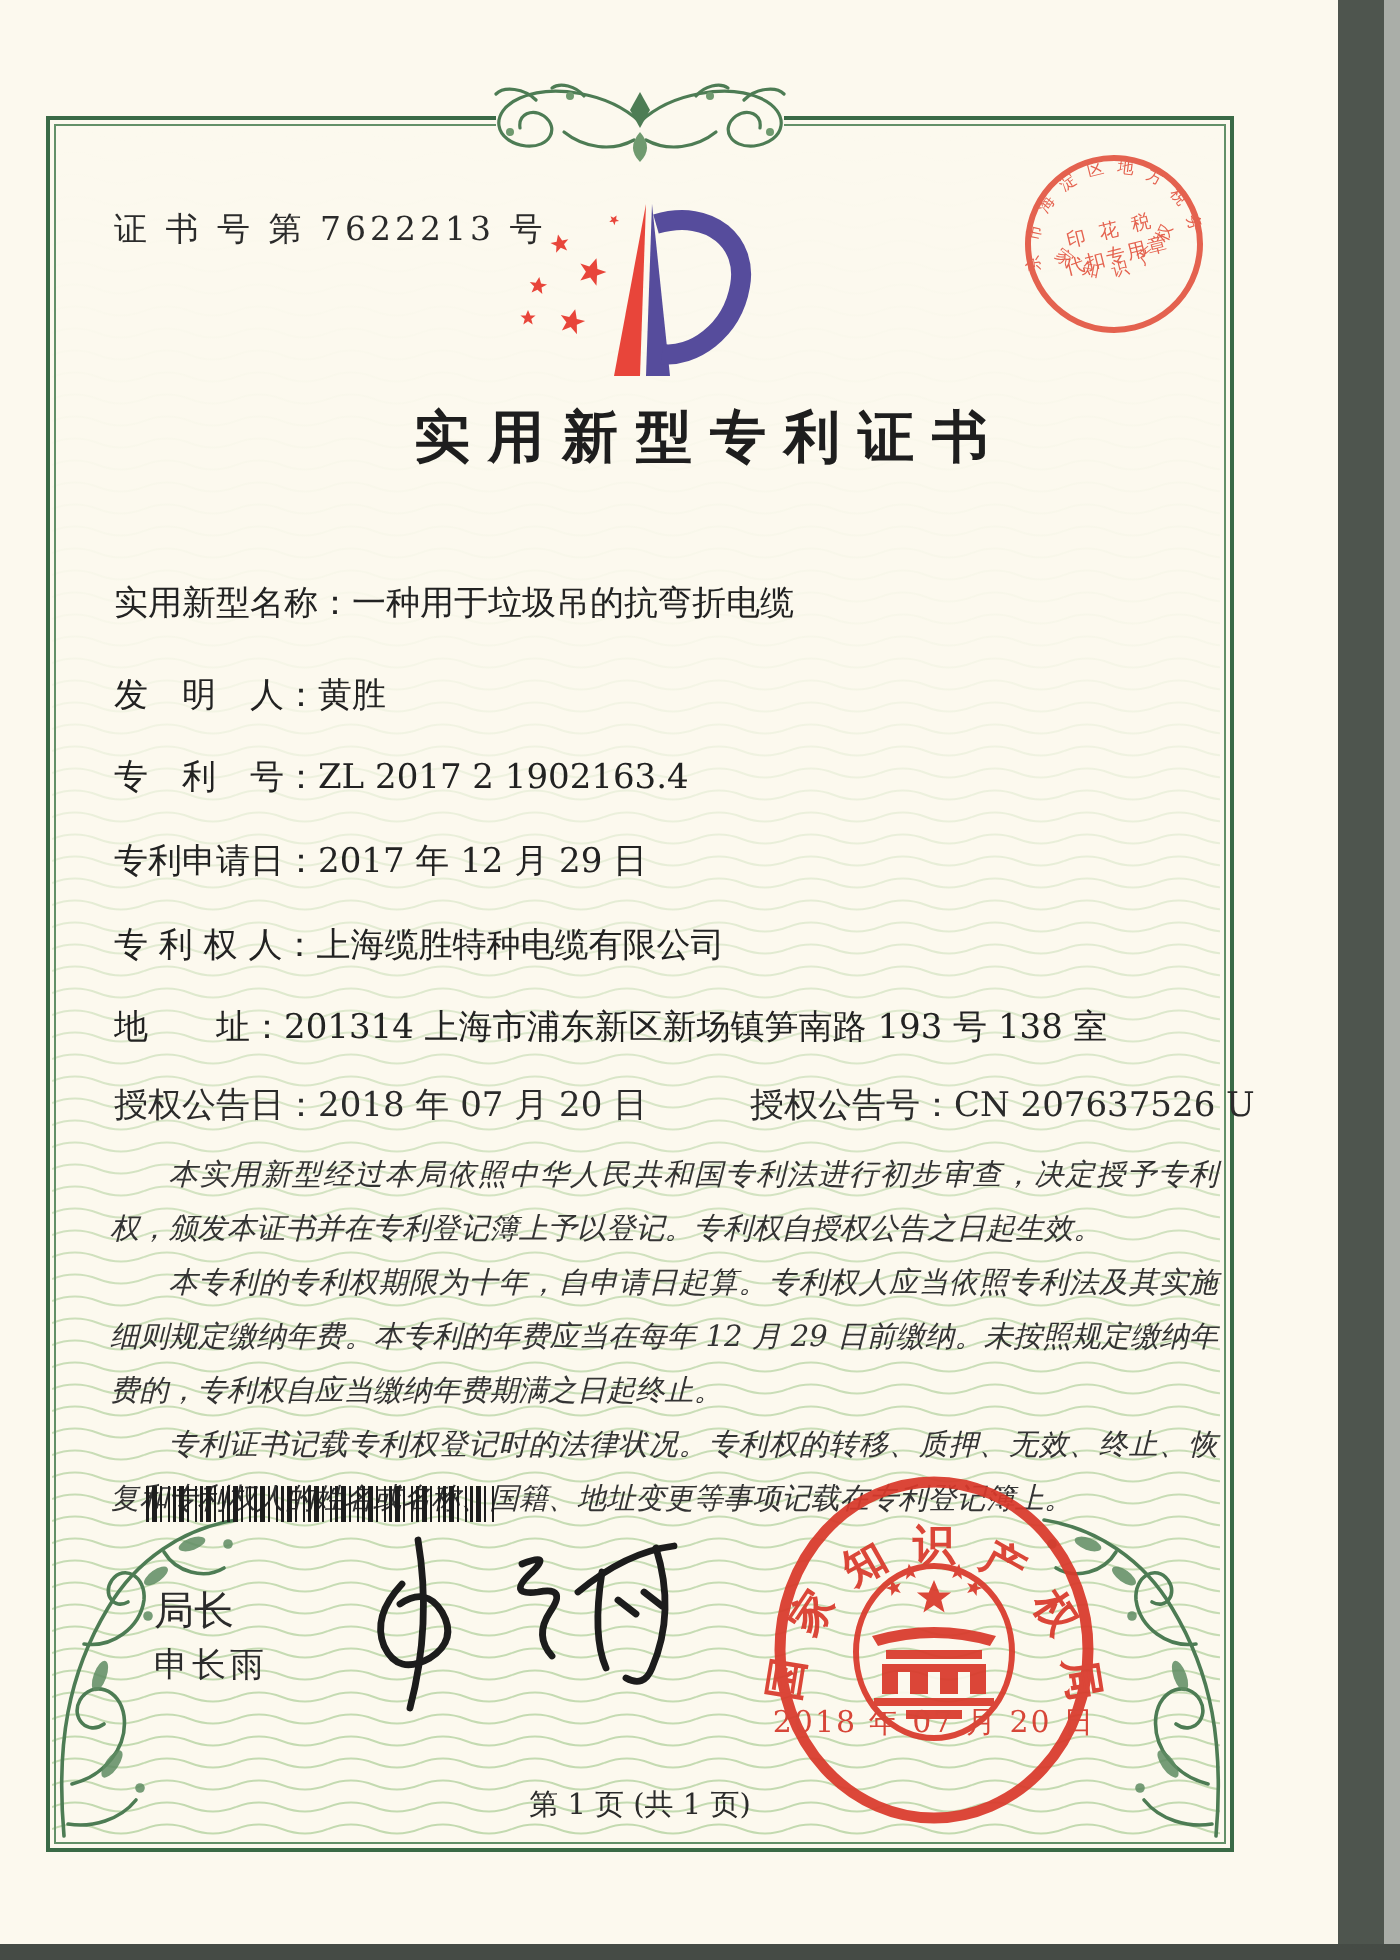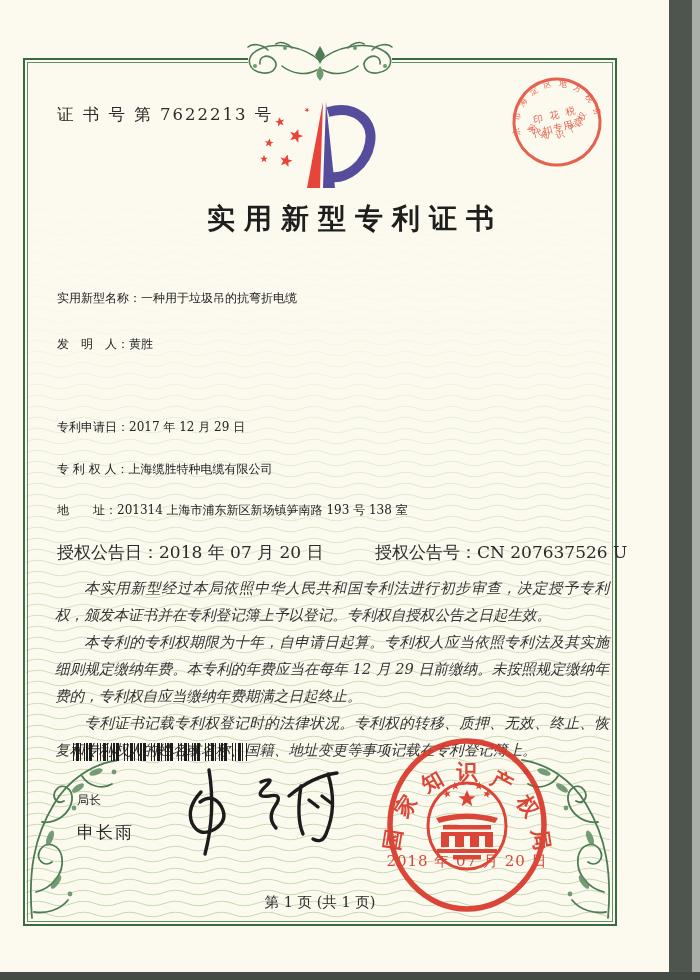--- a/index.html
+++ b/index.html
@@ -12,35 +12,35 @@
   .guilloche{position:absolute;left:26px;top:62px;}
   .guilloche-fade{position:absolute;left:26px;top:62px;width:584px;height:858px;
     background:linear-gradient(180deg,rgba(252,249,238,1) 0%,rgba(252,249,238,.92) 30%,
                rgba(252,249,238,.45) 52%,rgba(252,249,238,.12) 72%,rgba(252,249,238,0) 100%);}
   .frame{position:absolute;left:23px;top:58px;width:590px;height:864px;border:2px solid #3a6a46;}
   .frame-inner{position:absolute;inset:2px;border:1px solid #639068;}
   .abs{position:absolute;}
   .certno{left:57px;top:104px;font-size:16.5px;letter-spacing:2px;}
   .title{left:140px;top:200px;width:430px;text-align:center;font-size:28px;font-weight:700;
          letter-spacing:9px;color:#1e1e1e;}
-  .row{left:57px;width:540px;font-size:12px;white-space:nowrap;}
+  .row{left:57px;width:540px;font-size:17px;white-space:nowrap;}
   .row .lbl{color:#222;}
   .row .val{color:#222;}
   .grant-left{left:57px;top:541px;font-size:17px;}
   .grant-right{left:375px;top:541px;font-size:17px;}
   .bodytext{left:55px;top:574px;width:554px;font-size:14.6px;line-height:27px;
             text-align:justify;font-style:italic;color:#333;}
   .bodytext p{margin:0;text-indent:2em;}
   .barcode{left:73px;top:743px;width:175px;height:18px;
     background-image:repeating-linear-gradient(90deg,
       #1d1d1d 0 1.5px,rgba(0,0,0,0) 1.5px 3px,
       #1d1d1d 3px 5.6px,rgba(0,0,0,0) 5.6px 7.2px,
       #1d1d1d 7.2px 8px,rgba(0,0,0,0) 8px 11px,
       #1d1d1d 11px 12px,rgba(0,0,0,0) 12px 13.5px);}
-  .director-title{left:77px;top:792px;font-size:12px;font-family:"DejaVu Sans","Liberation Sans",sans-serif;}
+  .director-title{left:77px;top:792px;font-size:20px;font-family:"DejaVu Sans","Liberation Sans",sans-serif;}
   .director-name{left:77px;top:821px;font-size:17px;letter-spacing:2px;
                  font-family:"DejaVu Sans","Liberation Sans",sans-serif;}
   .footer{left:170px;top:893px;width:300px;text-align:center;font-size:14.5px;}
   .seal-date{fill:#d5392b;font-size:15px;letter-spacing:1px;font-family:"DejaVu Serif",serif;}
 </style>
 </head>
 <body>
 
 <div class="scene">
   <div class="paper">
@@ -154,20 +154,23 @@
       </g>
     </svg>
 
     <div class="abs title">实用新型专利证书</div>
 
     <div class="abs row" style="top:290px;">
       <span class="lbl">实用新型名称：</span><span class="val">一种用于垃圾吊的抗弯折电缆</span>
     </div>
     <div class="abs row" style="top:336px;">
       <span class="lbl">发　明　人：</span><span class="val">黄胜</span>
+    </div>
+    <div class="abs row" style="top:377px;">
+      <span class="lbl">专　利　号：</span><span class="val">ZL 2017 2 1902163.4</span>
     </div>
     <div class="abs row" style="top:419px;">
       <span class="lbl">专利申请日：</span><span class="val">2017 年 12 月 29 日</span>
     </div>
     <div class="abs row" style="top:461px;">
       <span class="lbl">专 利 权 人：</span><span class="val">上海缆胜特种电缆有限公司</span>
     </div>
     <div class="abs row" style="top:502px;">
       <span class="lbl">地　　址：</span><span class="val">201314 上海市浦东新区新场镇笋南路 193 号 138 室</span>
     </div>

